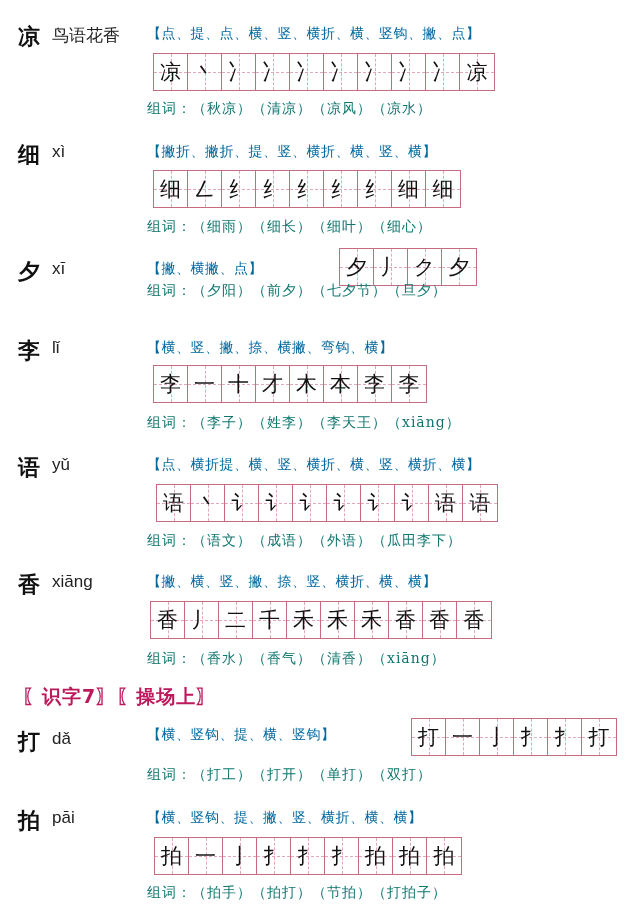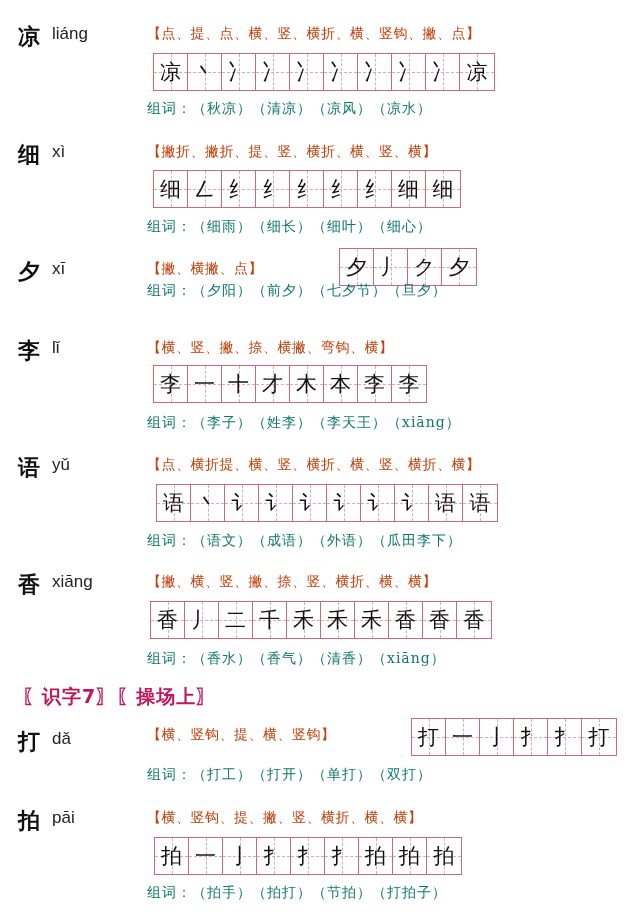--- a/index.html
+++ b/index.html
@@ -1,38 +1,38 @@
 <!DOCTYPE html>
 <html><head>
 <meta charset="utf-8">
 <style>
   html, body { margin:0; padding:0; background:#ffffff; }
   body { width:640px; height:922px; position:relative; overflow:hidden;
          font-family:"DejaVu Serif", serif; color:#222; }
   .head-char { position:absolute; left:18px; font-size:22px; font-weight:bold; font-family:"DejaVu Sans", sans-serif; color:#111; }
   .pinyin { position:absolute; left:52px; font-size:17px; font-family:"Liberation Sans", sans-serif; color:#222; }
-  .strokes { position:absolute; font-size:14px; color:#c2410c; white-space:nowrap; letter-spacing:0.5px; }
+  .strokes { position:absolute; font-size:14px; color:#0369a1; white-space:nowrap; letter-spacing:0.5px; }
   .grid { position:absolute; display:flex; border:1.5px solid #c86a80; height:36px; }
   .cell { width:34px; height:36px; border-right:1px solid #c86a80; position:relative;
           display:flex; align-items:center; justify-content:center;
           font-size:21px; font-family:"DejaVu Sans", sans-serif; color:#111; box-sizing:border-box; }
   .cell:last-child { border-right:none; }
   .cell::before { content:""; position:absolute; left:50%; top:0; bottom:0; border-left:1px dashed #e3a8b6; }
   .cell::after { content:""; position:absolute; top:50%; left:0; right:0; border-top:1px dashed #e3a8b6; }
   .cell span { position:relative; z-index:1; }
   .words { position:absolute; left:147px; font-size:14px; color:#0f766e; white-space:nowrap; letter-spacing:1px; }
   .section { position:absolute; left:22px; top:684px; font-size:19px; font-weight:bold; color:#be185d; font-family:"DejaVu Sans", sans-serif; letter-spacing:1px; }
 </style>
 </head>
 <body>
 
 <div id="root">
     <div>
     <div class="head-char" style="top:22px">凉</div>
-    <div class="pinyin" style="top:24px">liáng</div>
+    <div class="pinyin" style="top:24px">鸟语花香</div>
     <div class="strokes" style="left:147px;top:25px">【点、提、点、横、竖、横折、横、竖钩、撇、点】</div>
     <div class="grid" style="left:153px;top:53px">
       <div class="cell">
           <span>凉</span>
         </div>
         <div class="cell">
           <span>丶</span>
         </div>
         <div class="cell">
           <span>冫</span>

